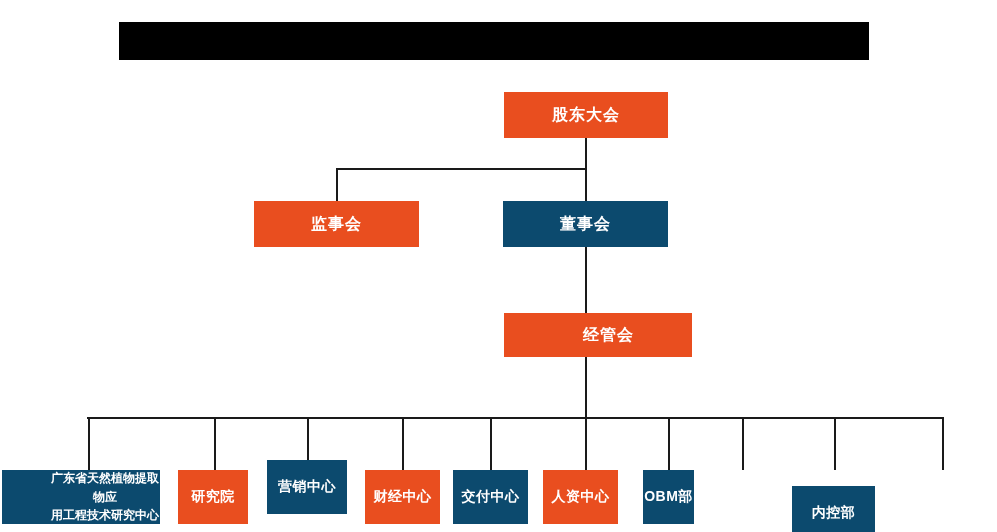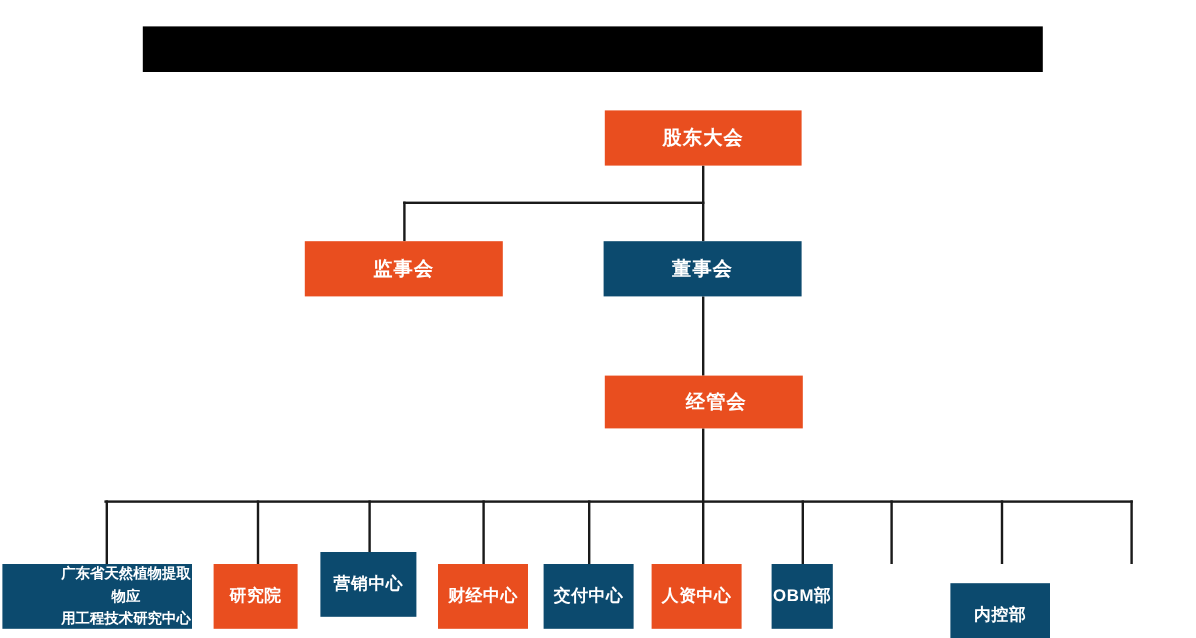--- a/index.html
+++ b/index.html
@@ -77,21 +77,21 @@
     <span>股东大会</span>
   </div>
 
   <div class="node dark lvl1" style="left:254px; top:201px; width:165px; height:46px;">
     <span>监事会</span>
   </div>
   <div class="node light lvl1" style="left:503px; top:201px; width:165px; height:46px;">
     <span>董事会</span>
   </div>
 
-  <div class="node dark lvl1" style="left:504px; top:313px; width:165px; height:44px;padding-left:21px;">
+  <div class="node dark lvl1" style="left:504px; top:313px; width:188px; height:44px;padding-left:21px;">
     <span>经管会</span>
   </div>
 
   <div class="node light dept dept-long" style="left:2px; top:470px; width:158px; height:54px;">
     <span>
       <span class="ln">广东省天然植物提取物应</span>
       <span class="ln">用工程技术研究中心</span>
     </span>
   </div>
   <div class="node dark dept" style="left:178px; top:470px; width:70px; height:54px;">

